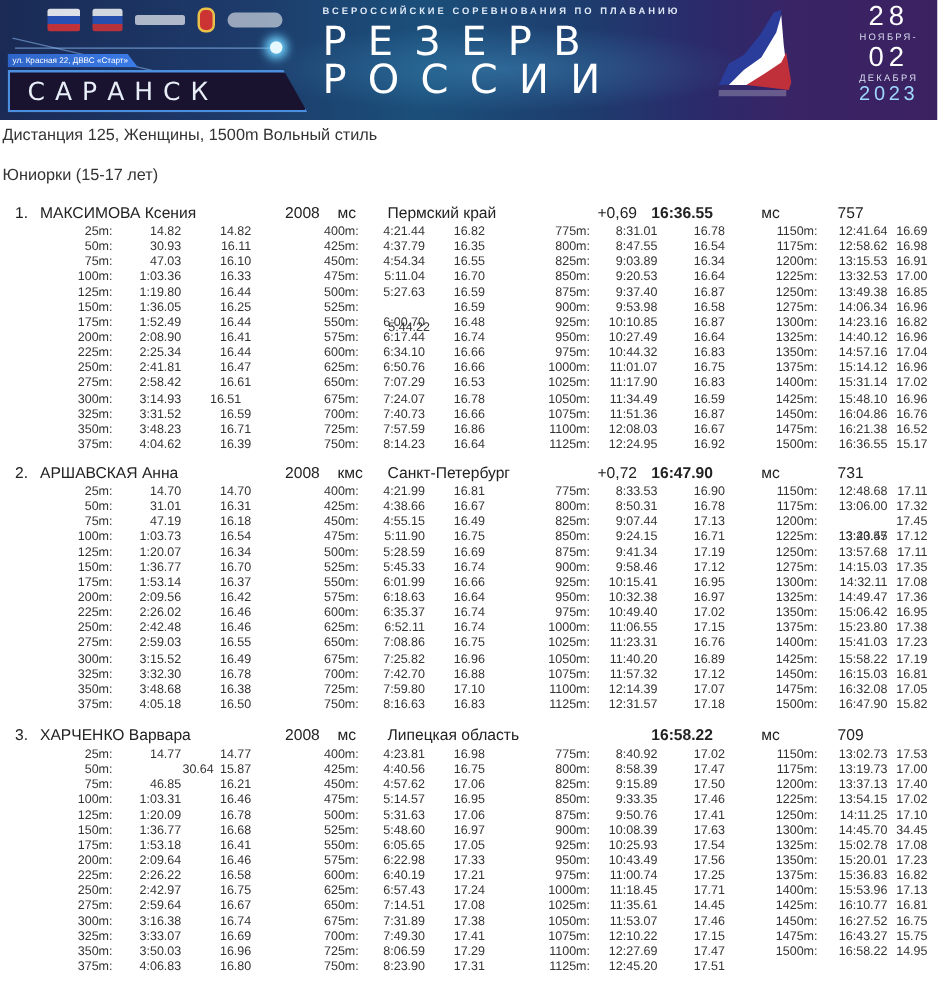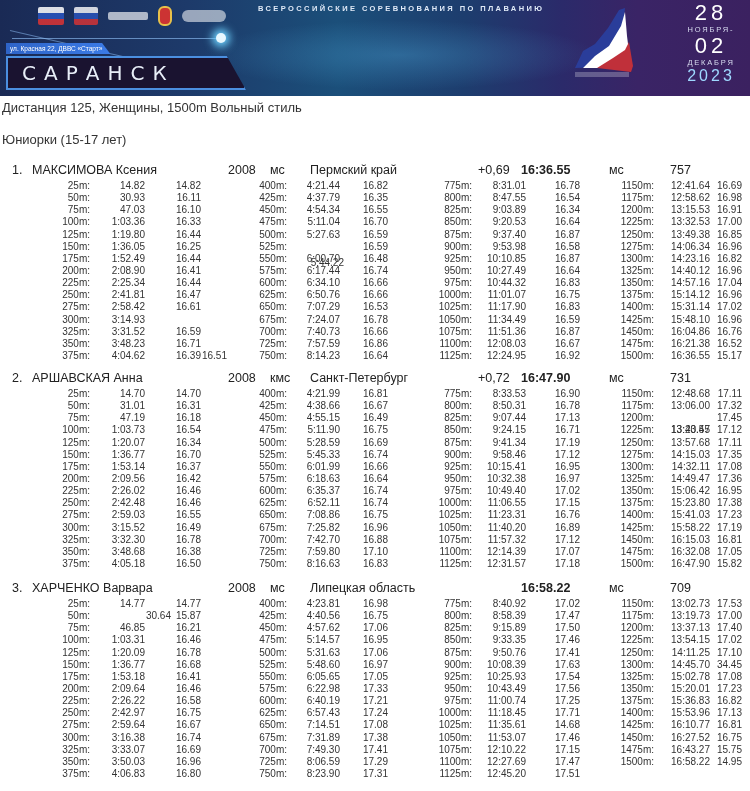--- a/index.html
+++ b/index.html
@@ -54,20 +54,24 @@
     <div class="logo l2"></div>
     <div class="logo l3"></div>
     <div class="logo l4"></div>
     <div class="logo l5"></div>
   </div>
   <div class="address-tag">ул. Красная 22, ДВВС «Старт»</div>
   <div class="city-box">
     <span>САРАНСК</span>
   </div>
   <div class="event-sub">ВСЕРОССИЙСКИЕ СОРЕВНОВАНИЯ ПО ПЛАВАНИЮ</div>
+  <div class="event-title">
+    <div>РЕЗЕРВ</div>
+    <div>РОССИИ</div>
+  </div>
   <svg class="sail" viewBox="0 0 70 76">
     <path d="M2 62 L10 45 L22 38 L35 22 L46 4 L52 2 L50 20 L54 40 L58 60 Z" fill="#2a3d9a"></path>
     <path d="M10 62 L22 50 L36 40 L48 20 L52 6 L54 30 L58 62 Z" fill="#ffffff"></path>
     <path d="M24 62 L40 52 L52 44 L56 36 L60 60 L58 66 Z" fill="#c0303a"></path>
     <rect x="2" y="66" width="54" height="5" fill="rgba(255,255,255,0.25)"></rect>
   </svg>
   <div class="dates">
     <div class="big">28</div>
     <div class="small">НОЯБРЯ-</div>
     <div class="big">02</div>
@@ -243,21 +247,21 @@
           <span style="right: 278px;">1025m:</span>
           <span style="right: 224px;">11:17.90</span>
           <span style="right: 170px;">16.83</span>
           <span style="right: 96px;">1400m:</span>
           <span style="right: 40px;">15:31.14</span>
           <span style="right: 8px;">17.02</span>
         </div>
         <div class="srow">
           <span style="right: 660px;">300m:</span>
           <span style="right: 605px;">3:14.93</span>
-          <span style="right: 523px; margin-top: 36px;">16.51</span>
+          <span style="right: 557px;">16.51</span>
           <span style="right: 463px;">675m:</span>
           <span style="right: 410px;">7:24.07</span>
           <span style="right: 362px;">16.78</span>
           <span style="right: 278px;">1050m:</span>
           <span style="right: 224px;">11:34.49</span>
           <span style="right: 170px;">16.59</span>
           <span style="right: 96px;">1425m:</span>
           <span style="right: 40px;">15:48.10</span>
           <span style="right: 8px;">16.96</span>
         </div>
@@ -685,21 +689,21 @@
         </div>
         <div class="srow">
           <span style="right: 660px;">275m:</span>
           <span style="right: 605px;">2:59.64</span>
           <span style="right: 549px;">16.67</span>
           <span style="right: 463px;">650m:</span>
           <span style="right: 410px;">7:14.51</span>
           <span style="right: 362px;">17.08</span>
           <span style="right: 278px;">1025m:</span>
           <span style="right: 224px;">11:35.61</span>
-          <span style="right: 170px;">14.68</span>
+          <span style="right: 170px;">14.45</span>
           <span style="right: 96px;">1425m:</span>
           <span style="right: 40px;">16:10.77</span>
           <span style="right: 8px;">16.81</span>
         </div>
         <div class="srow">
           <span style="right: 660px;">300m:</span>
           <span style="right: 605px;">3:16.38</span>
           <span style="right: 549px;">16.74</span>
           <span style="right: 463px;">675m:</span>
           <span style="right: 410px;">7:31.89</span>

